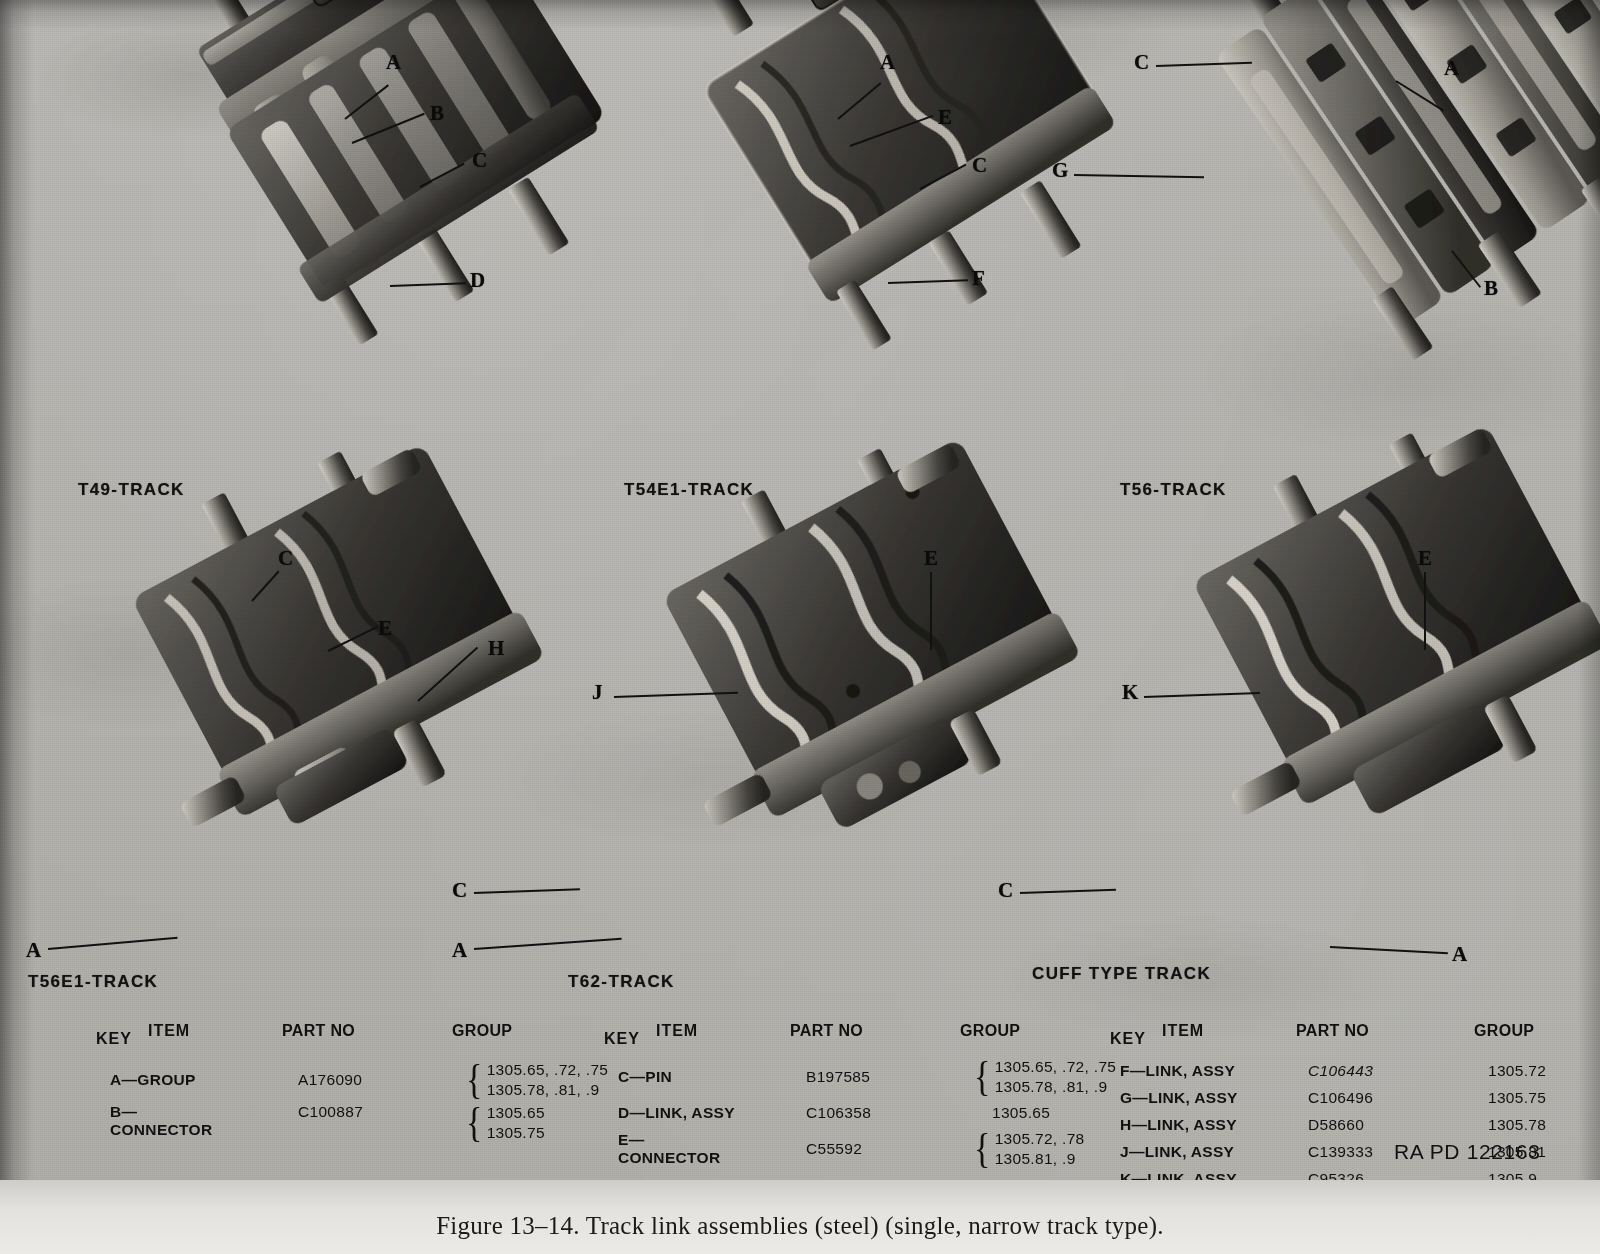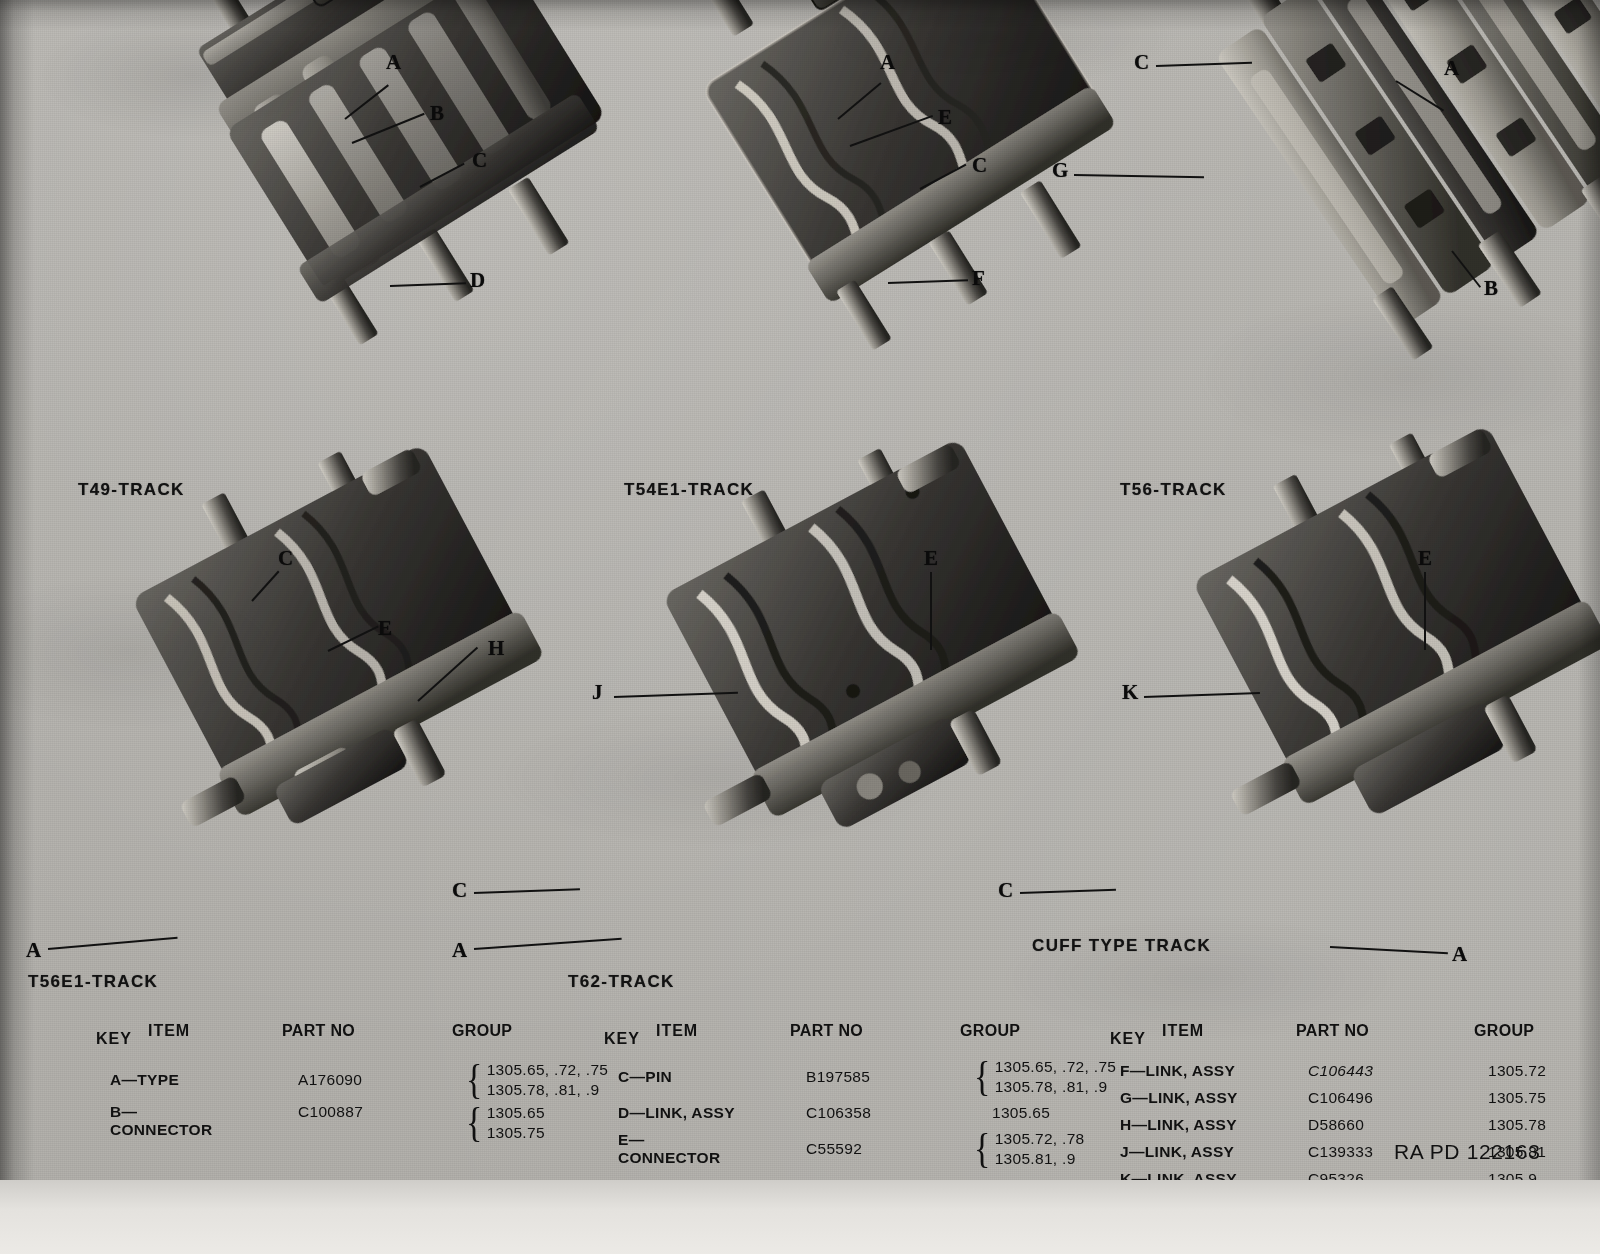--- a/index.html
+++ b/index.html
@@ -354,32 +354,32 @@
 
   <div class="panel">
     <div class="callout" style="left:1418px;top:548px;">E</div>
     <div class="leader v" style="left:1424px;top:572px;width:2px;height:78px;"></div>
     <div class="callout" style="left:1122px;top:682px;">K</div>
     <div class="leader" style="left:1144px;top:696px;width:116px;transform:rotate(-2deg);"></div>
     <div class="callout" style="left:998px;top:880px;">C</div>
     <div class="leader" style="left:1020px;top:892px;width:96px;transform:rotate(-2deg);"></div>
     <div class="callout" style="left:1452px;top:944px;">A</div>
     <div class="leader" style="left:1330px;top:946px;width:118px;transform:rotate(3deg);"></div>
-    <div class="tracklabel" style="left:1032px;top:936px;">CUFF TYPE TRACK</div>
+    <div class="tracklabel" style="left:1032px;top:964px;">CUFF TYPE TRACK</div>
   </div>
 
   <div class="legend" style="left:96px;top:1022px;">
     <div class="hdr">
       <div class="h-key">KEY</div>
       <div class="h-item">ITEM</div>
       <div class="c-part" style="padding-left:66px;">PART NO</div>
       <div class="c-group" style="padding-left:48px;">GROUP</div>
     </div>
     <div class="row" style="height:46px;align-items:center;">
-      <div class="c-key" style="padding-left:14px;">A—TYPE</div>
+      <div class="c-key" style="padding-left:14px;">A—GROUP</div>
       <div class="c-part" style="padding-left:68px;">A176090</div>
       <div class="c-group grouplist" style="padding-left:46px;">
         <span class="brace">{</span>
         <span class="gstack">
           <span>1305.65, .72, .75</span>
           <span>1305.78, .81, .9</span>
         </span>
       </div>
     </div>
     <div class="row" style="height:46px;align-items:flex-start;">
@@ -461,14 +461,15 @@
     <div class="row">
       <div class="c-key" style="padding-left:10px;width:136px;">K—LINK, ASSY</div>
       <div class="c-part" style="padding-left:52px;">C95326</div>
       <div class="c-group" style="padding-left:58px;">1305.9</div>
     </div>
   </div>
 
   <div class="rapd" style="left:1394px;top:1140px;">RA PD 122163</div>
 
   <div id="caption-band"></div>
+  <div id="caption">Figure 13–14.  Track link assemblies (steel) (single, narrow track type).</div>
 
 </div>
 
 </body></html>

